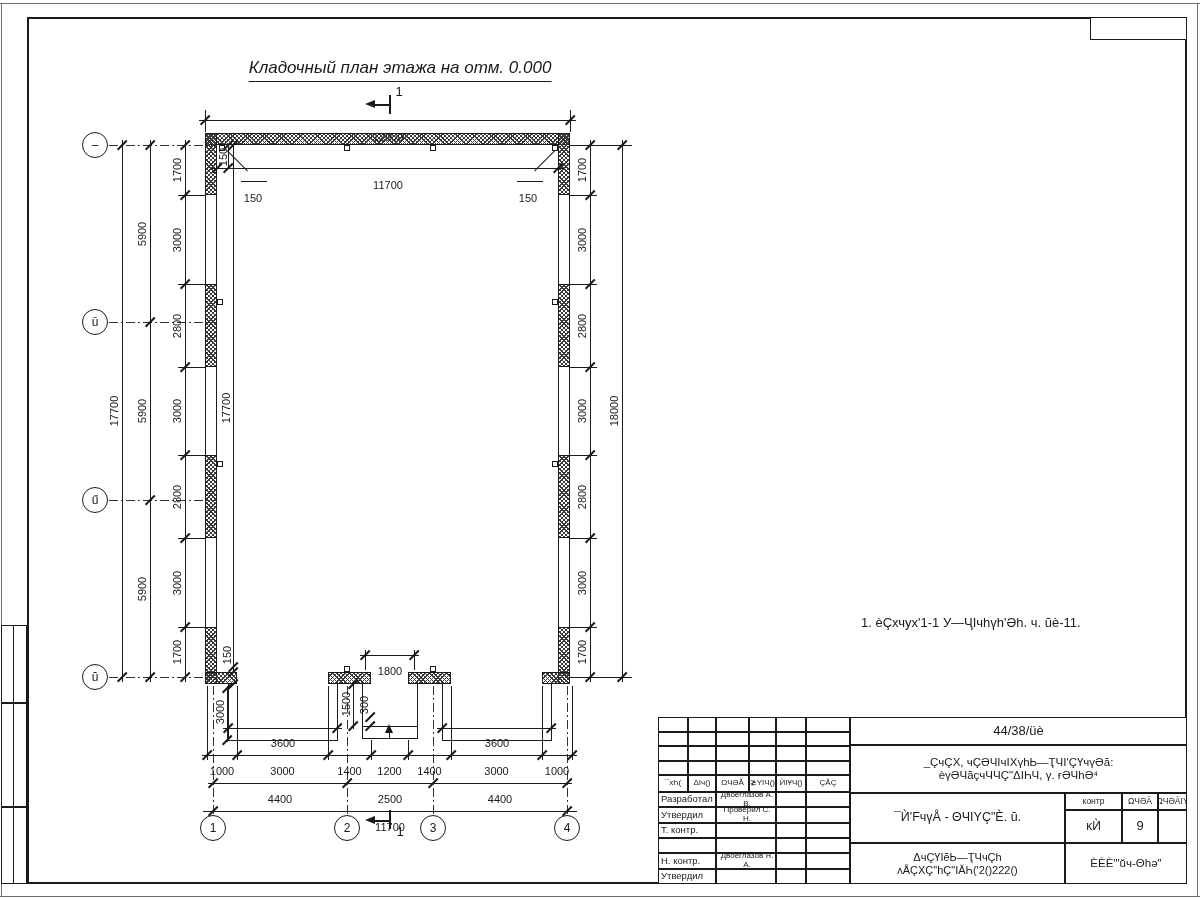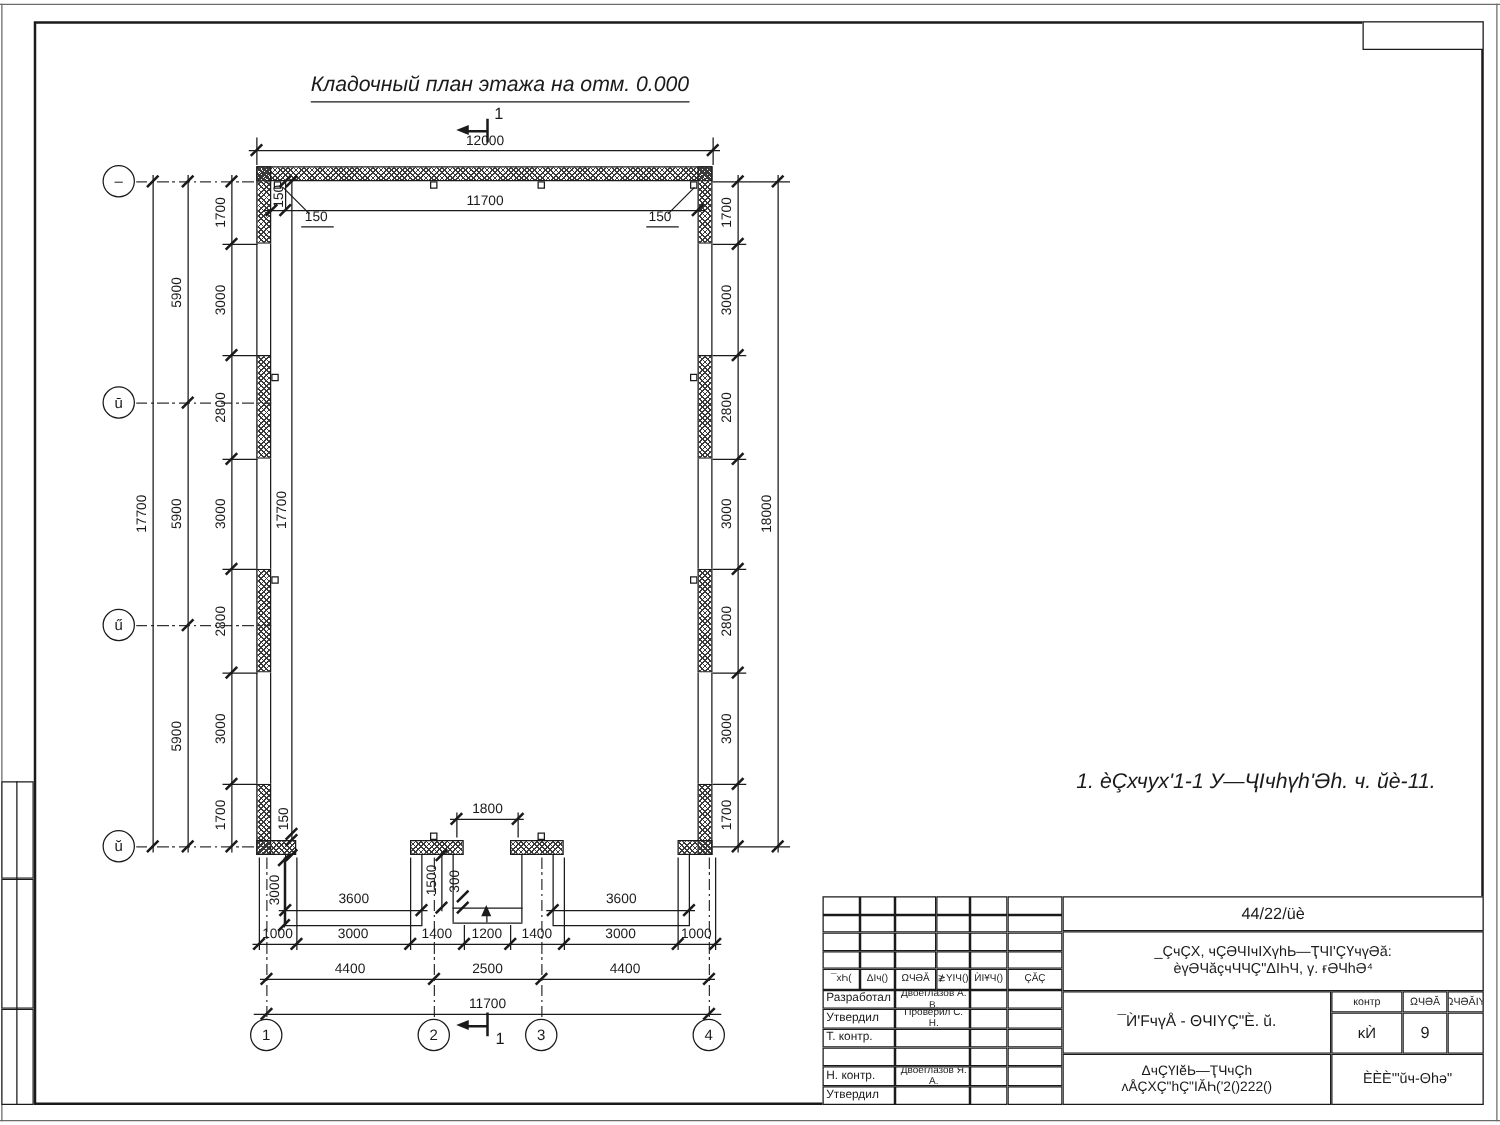--- a/index.html
+++ b/index.html
@@ -8,32 +8,32 @@
   .ln{position:absolute;background:#1a1a1a;}
   .trim{position:absolute;background:#6b6b6b;}
   .frame{position:absolute;border:2px solid #1a1a1a;box-sizing:border-box;background:transparent;}
   .box{position:absolute;border:1px solid #1a1a1a;box-sizing:border-box;background:#fff;}
   .wall{position:absolute;box-sizing:border-box;border:1px solid #1a1a1a;background:
         repeating-linear-gradient(45deg,#3a3a3a 0,#3a3a3a 1px,transparent 1px,transparent 3px),
         repeating-linear-gradient(-45deg,#3a3a3a 0,#3a3a3a 1px,transparent 1px,transparent 3px);}
   .winv{position:absolute;box-sizing:border-box;border-left:1px solid #1a1a1a;border-right:1px solid #1a1a1a;background:#fff;}
   .sq{position:absolute;width:6px;height:6px;box-sizing:border-box;border:1px solid #1a1a1a;background:#fff;}
   .tick{position:absolute;width:13px;height:1.5px;background:#1a1a1a;transform:translate(-50%,-50%) rotate(-45deg);}
-  .lbl{position:absolute;font-size:11px;white-space:nowrap;transform:translate(-50%,-50%);background:transparent;}
+  .lbl{position:absolute;font-size:11px;white-space:nowrap;transform:translate(-50%,-50%);background:transparent;margin-top:24px;}
   .rlbl{position:absolute;font-size:11px;white-space:nowrap;transform:translate(-50%,-50%) rotate(-90deg);}
   .circ{position:absolute;width:26px;height:26px;border:1px solid #1a1a1a;border-radius:50%;
         box-sizing:border-box;text-align:center;line-height:24px;font-size:12px;background:#fff;}
   .axh{position:absolute;height:1px;background:repeating-linear-gradient(90deg,#333 0 9px,transparent 9px 12px,#333 12px 14px,transparent 14px 17px);}
   .axv{position:absolute;width:1px;background:repeating-linear-gradient(0deg,#333 0 9px,transparent 9px 12px,#333 12px 14px,transparent 14px 17px);}
   .ldr{position:absolute;height:1px;background:#1a1a1a;}
   .arrL{position:absolute;width:0;height:0;border-top:4px solid transparent;border-bottom:4px solid transparent;border-right:10px solid #1a1a1a;}
   .arrU{position:absolute;width:0;height:0;border-left:4px solid transparent;border-right:4px solid transparent;border-bottom:9px solid #1a1a1a;}
   .main-title{position:absolute;transform:translate(-50%,-50%);font-size:17px;font-style:italic;
         border-bottom:1.5px solid #1a1a1a;padding-bottom:3px;white-space:nowrap;}
-  .note{position:absolute;font-size:17px;white-space:nowrap;font-style:italic;}
+  .note{position:absolute;font-size:13px;white-space:nowrap;}
   .cell{position:absolute;border:1px solid #1a1a1a;box-sizing:border-box;display:flex;align-items:center;
         justify-content:center;text-align:center;overflow:hidden;line-height:1.1;background:#fff;}
   .cell.left{justify-content:flex-start;padding-left:2px;}
   .seclbl{position:absolute;font-size:13px;transform:translate(-50%,-50%);}
 </style>
 </head>
 <body>
 
 <div class="sheet">
   <div id="plan">
@@ -309,21 +309,21 @@
       <div class="cell" style="left: 776px; top: 837.99px; width: 30px; height: 15.34px; font-size: 8px;"></div>
       <div class="cell" style="left: 806px; top: 837.99px; width: 44px; height: 15.34px; font-size: 8px;"></div>
       <div class="cell left" style="left: 658px; top: 853.32px; width: 58px; height: 15.34px; font-size: 9.5px;">Н. контр.</div>
       <div class="cell left" style="left: 716px; top: 853.32px; width: 60px; height: 15.34px; font-size: 8px;">Двоеглазов Я. А.</div>
       <div class="cell" style="left: 776px; top: 853.32px; width: 30px; height: 15.34px; font-size: 8px;"></div>
       <div class="cell" style="left: 806px; top: 853.32px; width: 44px; height: 15.34px; font-size: 8px;"></div>
       <div class="cell left" style="left: 658px; top: 868.65px; width: 58px; height: 15.34px; font-size: 9.5px;">Утвердил</div>
       <div class="cell left" style="left: 716px; top: 868.65px; width: 60px; height: 15.34px; font-size: 8px;"></div>
       <div class="cell" style="left: 776px; top: 868.65px; width: 30px; height: 15.34px; font-size: 8px;"></div>
       <div class="cell" style="left: 806px; top: 868.65px; width: 44px; height: 15.34px; font-size: 8px;"></div>
-      <div class="cell" style="left: 850px; top: 717px; width: 337px; height: 28px; font-size: 13px;">44/22/üè</div>
+      <div class="cell" style="left: 850px; top: 717px; width: 337px; height: 28px; font-size: 13px;">44/38/üè</div>
       <div class="cell" style="left: 850px; top: 745px; width: 337px; height: 48px; font-size: 11.5px; flex-direction: column;">
         <div>_ÇчÇХ, чÇӘЧIчIХүhЬ—ҬЧI'ÇҮчүӘă:</div>
         <div>èүӘЧăçчЧЧÇ"ΔIҺЧ, γ. ғӘЧһӘ⁴</div>
       </div>
       <div class="cell" style="left: 850px; top: 793px; width: 215px; height: 50px; font-size: 12.5px;">¯Ѝ'FчүÅ - ΘЧIΥÇ"È. ŭ.</div>
       <div class="cell" style="left: 850px; top: 843px; width: 215px; height: 41px; font-size: 11px; flex-direction: column;">
         <div>ΔчÇҮIĕЬ—ҬЧчÇh</div>
         <div>ʌÅÇXÇ"hÇ"IĂҺ('2()222()</div>
       </div>
       <div class="cell" style="left: 1065px; top: 793px; width: 57px; height: 17px; font-size: 8.5px;">контр</div>

